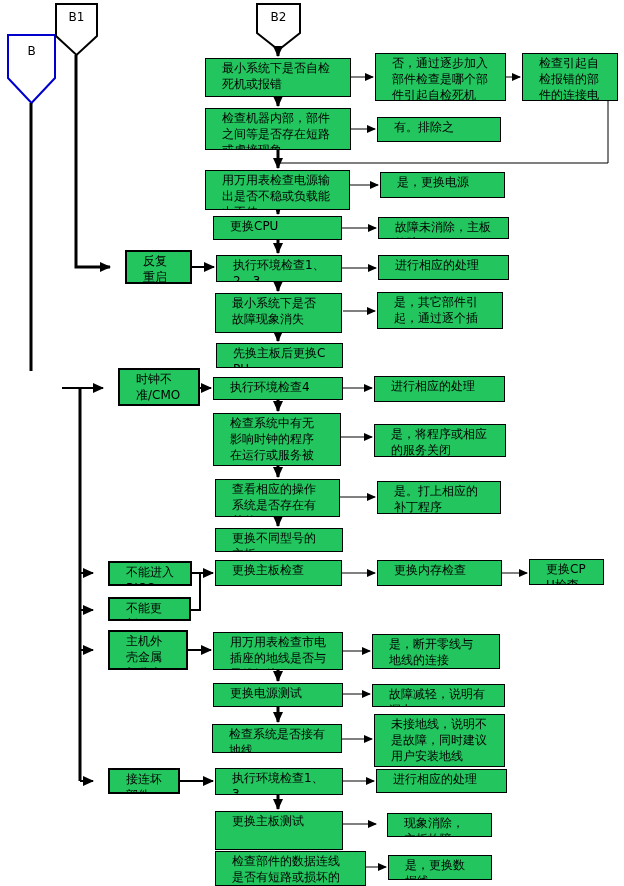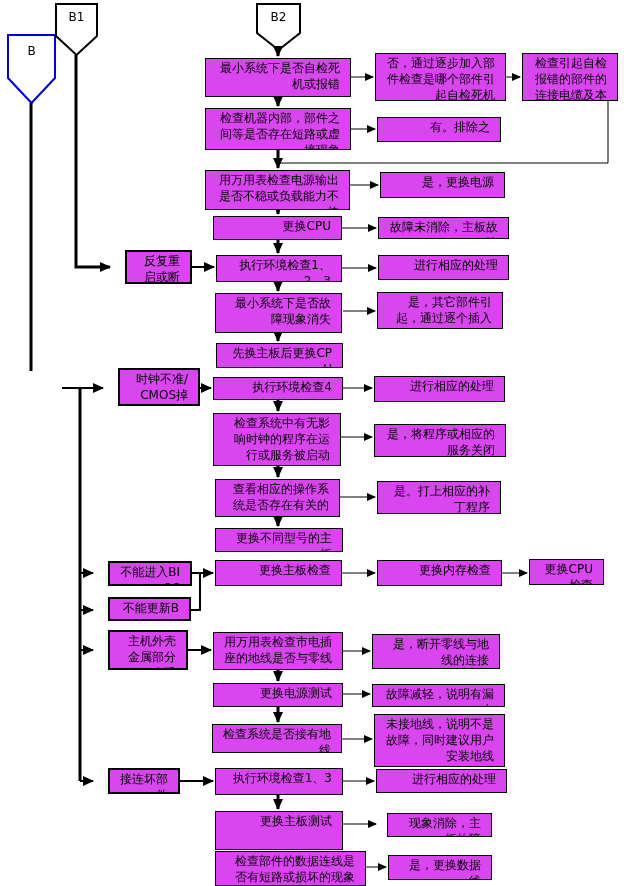--- a/index.html
+++ b/index.html
@@ -3,23 +3,23 @@
 <meta charset="utf-8">
 <style>
   html,body { margin:0; padding:0; background:#ffffff; }
   .canvas {
     position:relative; width:624px; height:886px; background:#ffffff;
     font-family:"DejaVu Sans", sans-serif; overflow:hidden; color:#000;
   }
   .wires { position:absolute; left:0; top:0; }
   .node {
     position:absolute; box-sizing:border-box;
-    border:1px solid #000; background:#d946ef;
-    font-size:12px; line-height:16px; padding:1px 10px;
-    word-break:break-all; overflow:hidden;text-align:right;
+    border:1px solid #000; background:#22c55e;
+    font-size:12px; line-height:16px; padding:1px 16px;
+    word-break:break-all; overflow:hidden;
   }
   .node.bold { border-width:2px;margin-left:13px; }
   .node.blue { border:2px solid #0000CC; }
   .plabel {
     position:absolute; font-size:12px; line-height:14px; text-align:center;
   }
 </style>
 </head>
 <body>
 

